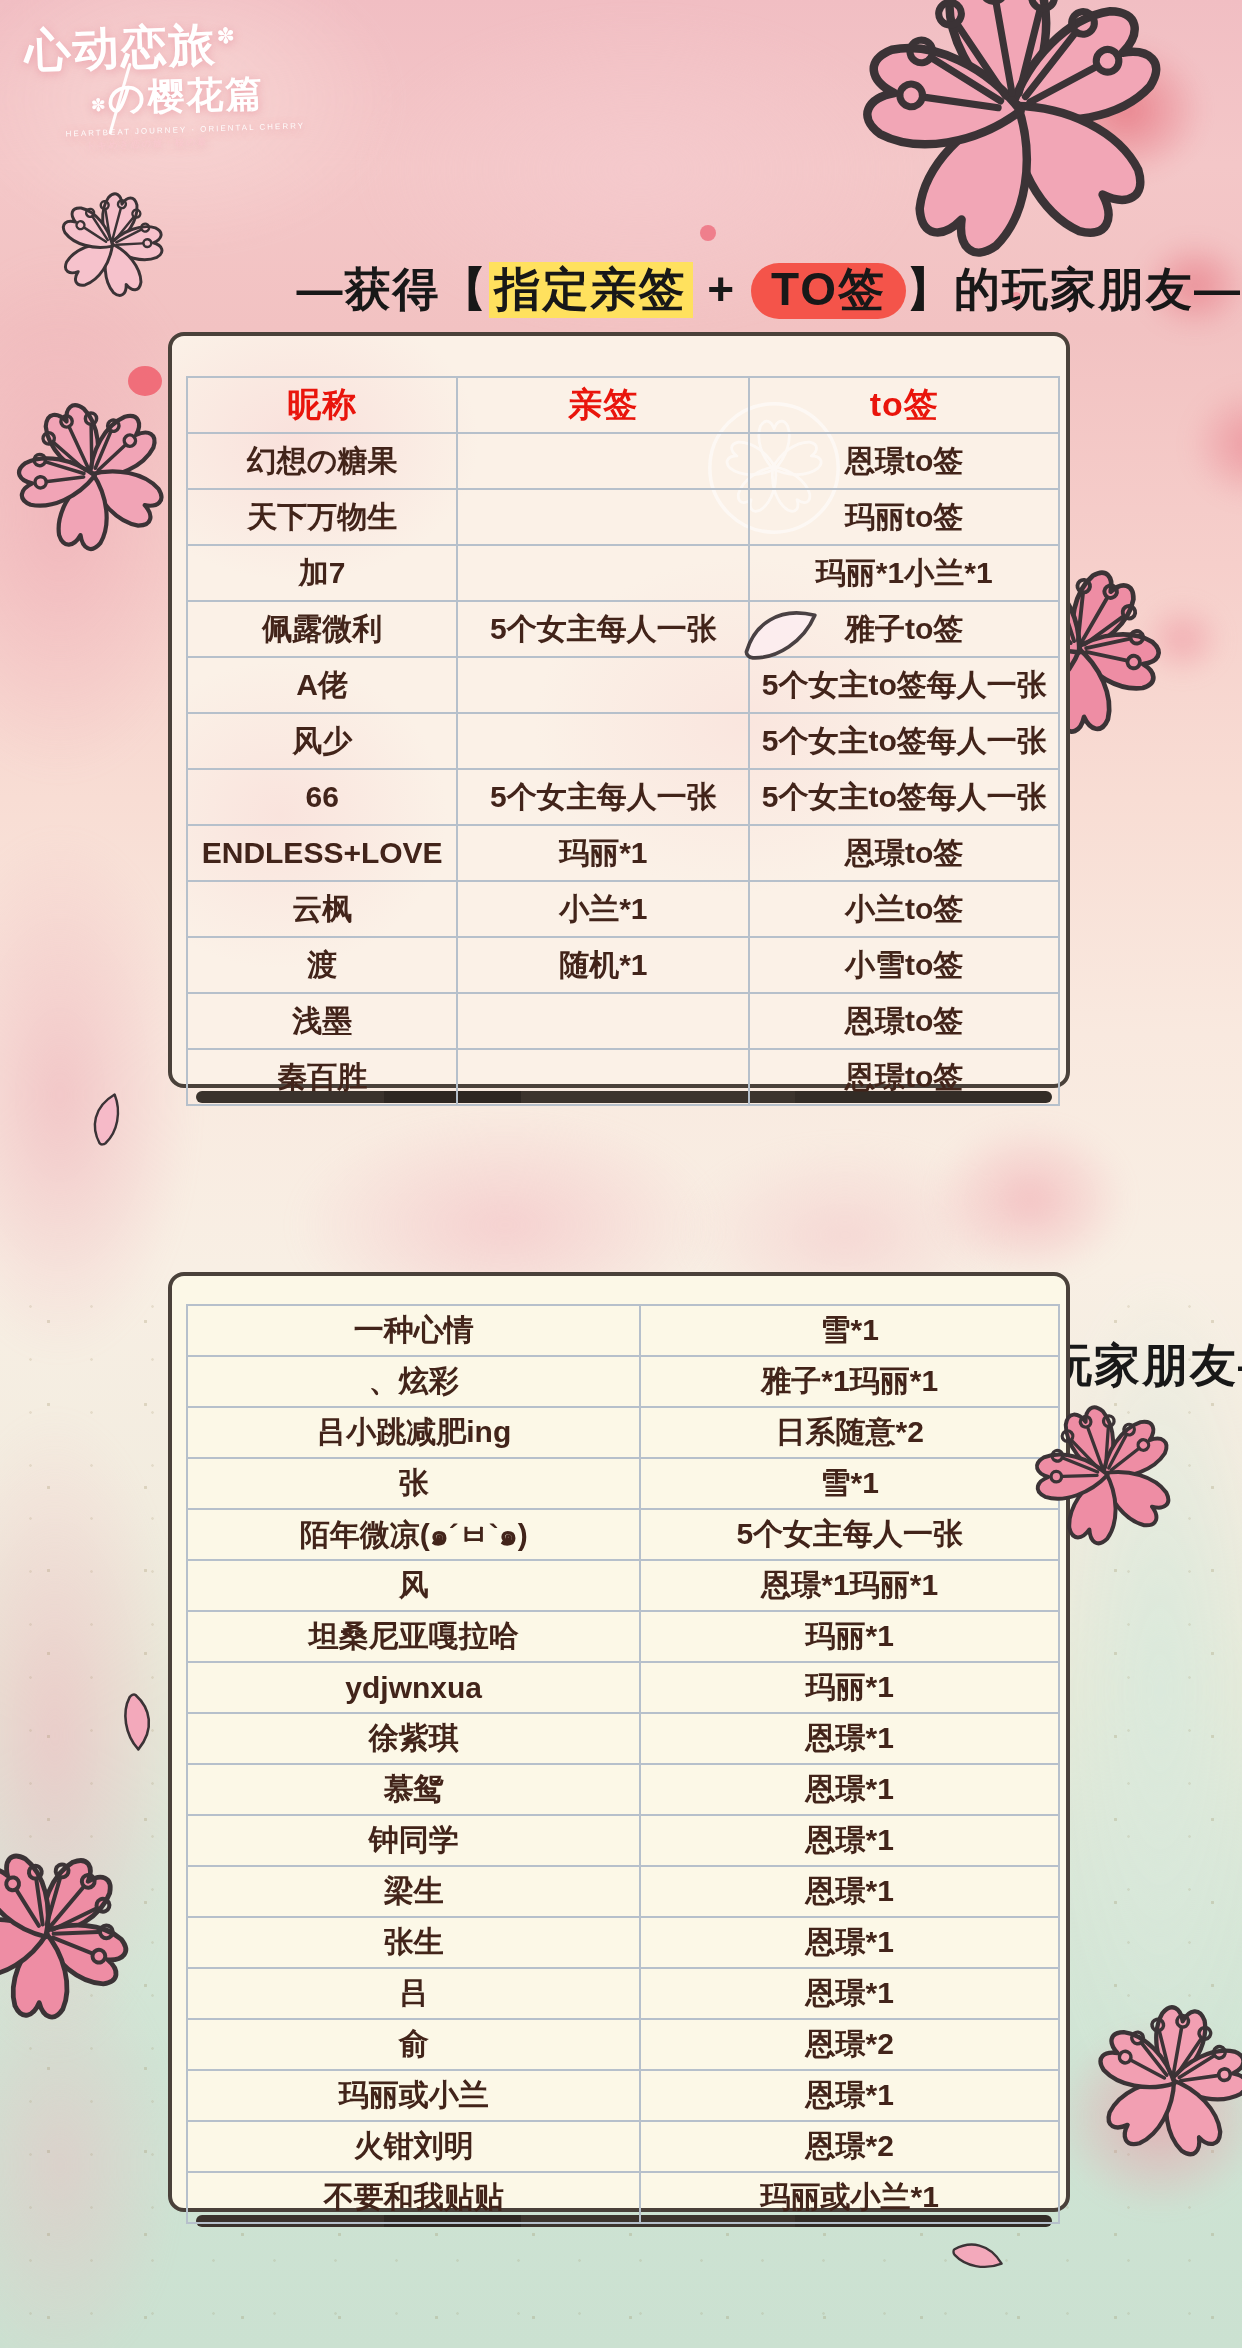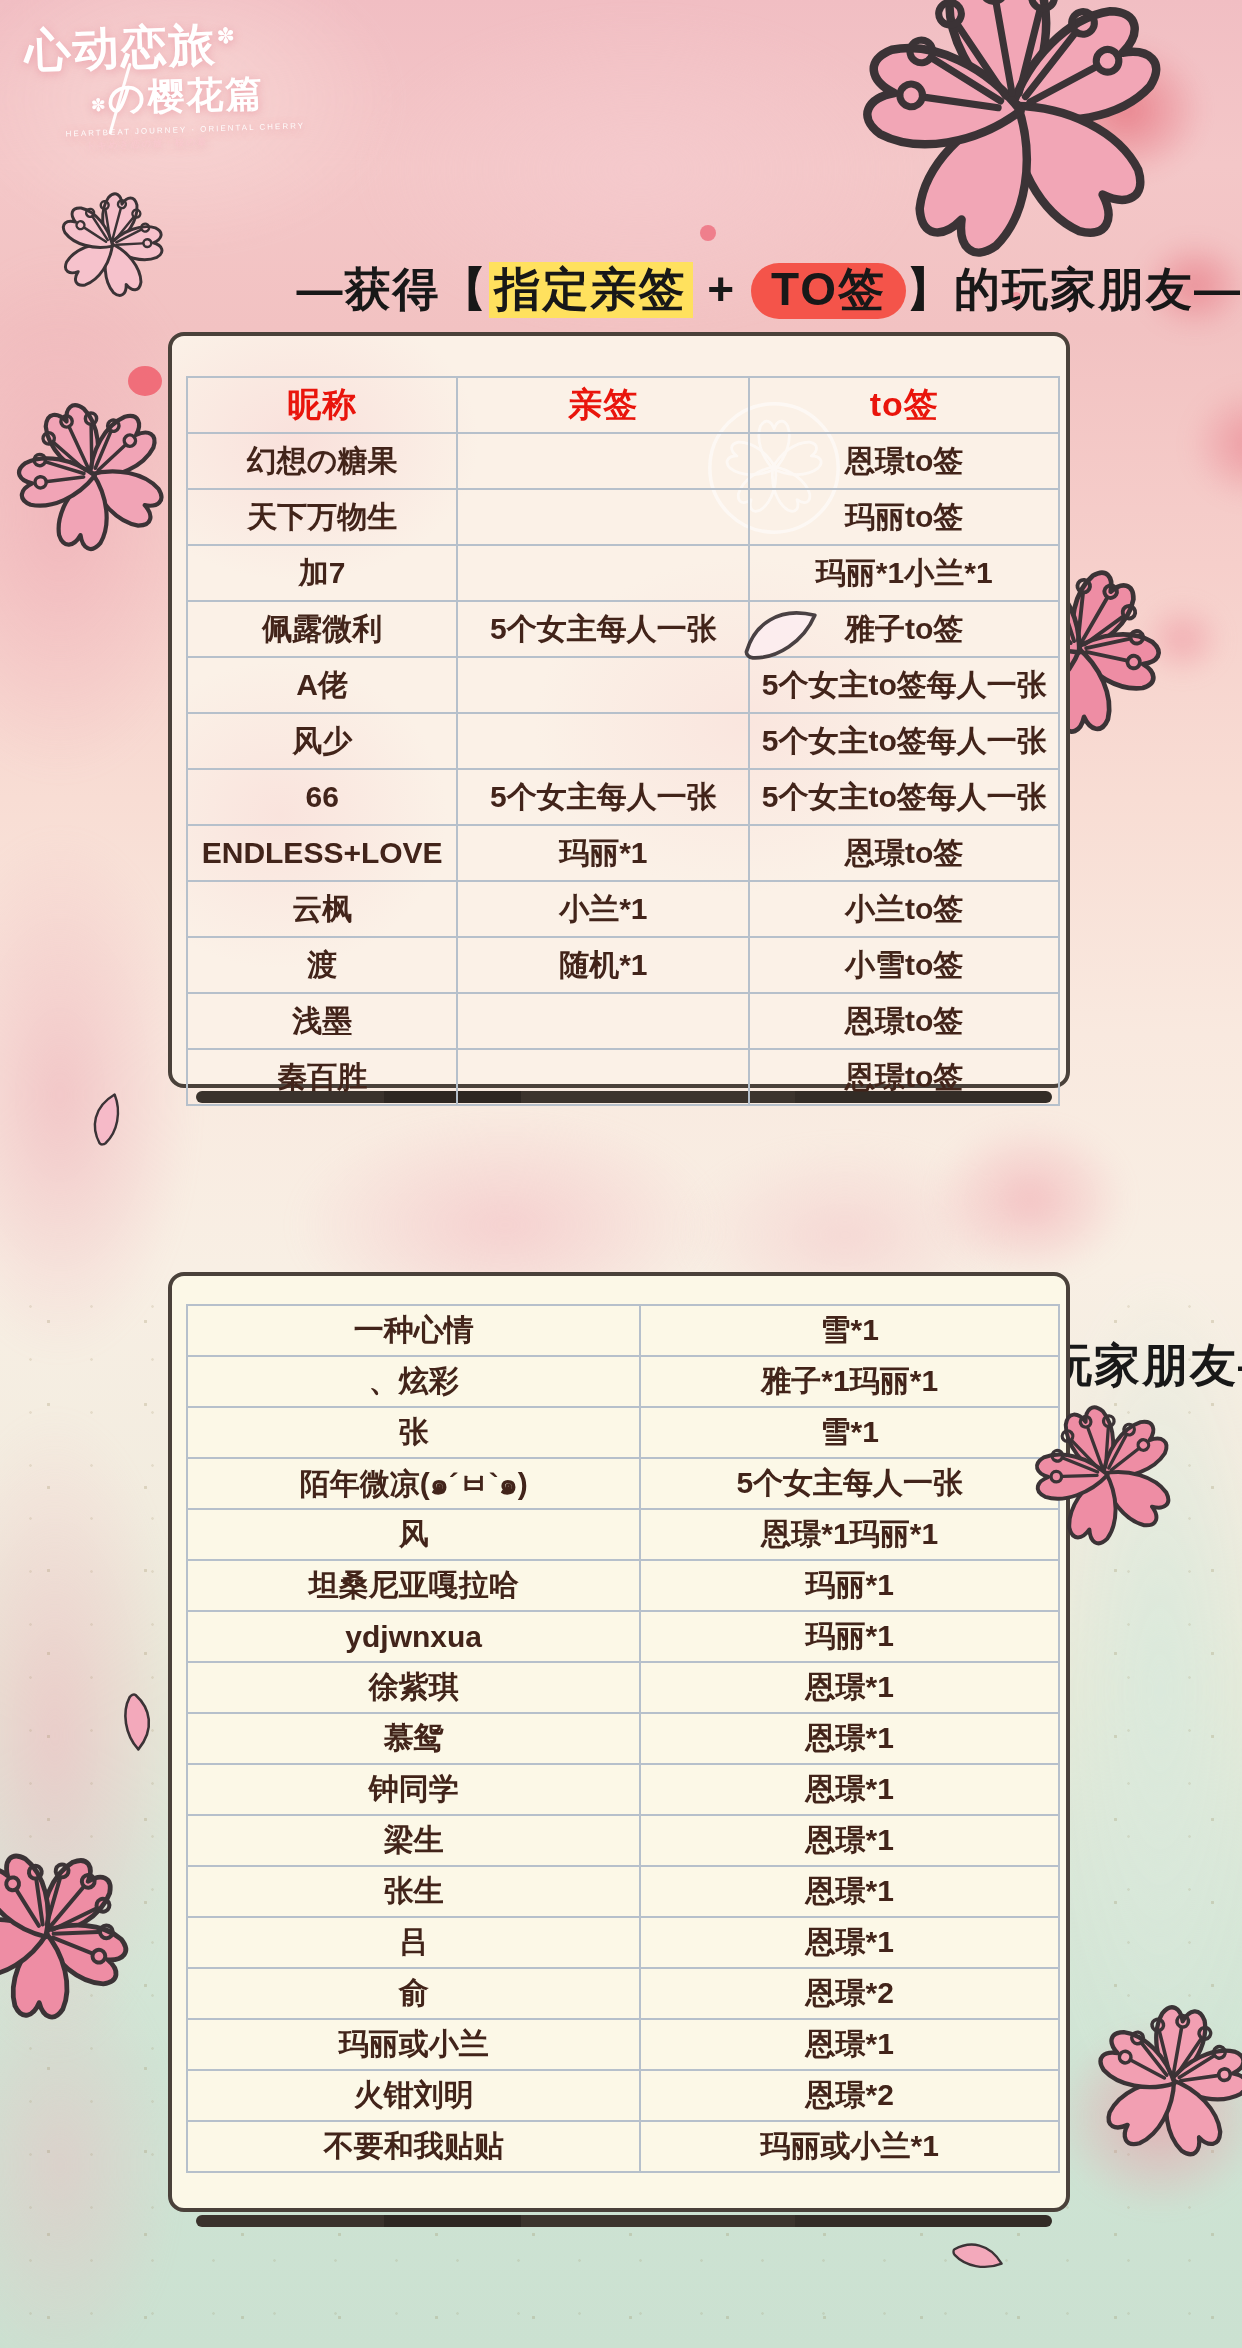--- a/index.html
+++ b/index.html
@@ -270,20 +270,24 @@
       <tbody>
           <tr>
             <td>一种心情</td>
             <td>雪*1</td>
           </tr>
           <tr>
             <td>、炫彩</td>
             <td>雅子*1玛丽*1</td>
           </tr>
           <tr>
+            <td>吕小跳减肥ing</td>
+            <td>日系随意*2</td>
+          </tr>
+          <tr>
             <td>张</td>
             <td>雪*1</td>
           </tr>
           <tr>
             <td>陌年微凉(๑´ㅂ`๑)</td>
             <td>5个女主每人一张</td>
           </tr>
           <tr>
             <td>风</td>
             <td>恩璟*1玛丽*1</td>

